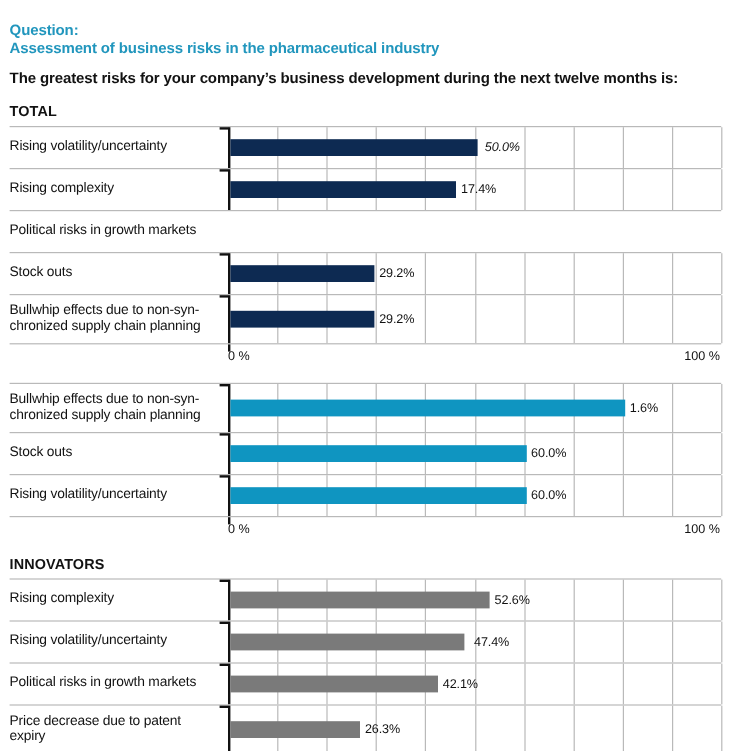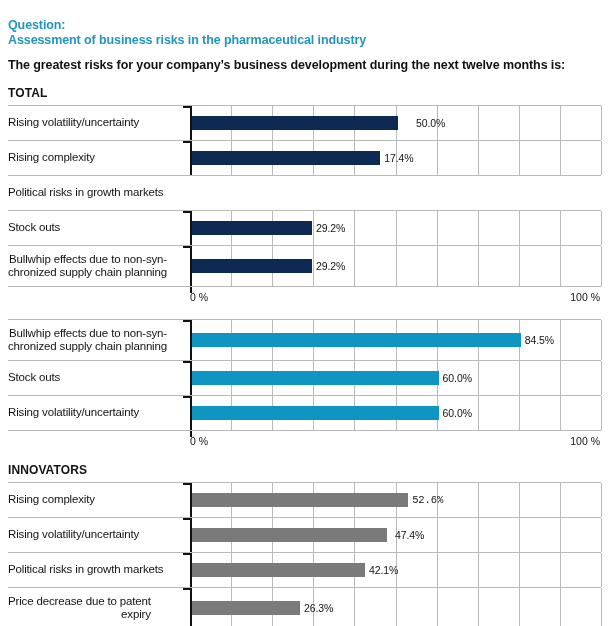--- a/index.html
+++ b/index.html
@@ -51,21 +51,20 @@
     font-size: 12px;
     font-weight: bold;
     color: #121212;
     letter-spacing: 0.1px;
     margin-bottom: 5px;
   }
 
   .chart {
     position: relative;
     width: 593px;
-    text-align: right;
   }
 
   
   .row {
     position: relative;
     height: 35px;
     border-top: 1px solid #b9b9b9;
     box-sizing: border-box;
   }
   .row.tall { height: 41px; }
@@ -213,21 +212,21 @@
                 <span style="left: 205.5px;"></span>
                 <span style="left: 246.6px;"></span>
                 <span style="left: 287.7px;"></span>
                 <span style="left: 328.8px;"></span>
                 <span style="left: 369.9px;"></span>
                 <span style="left: 411px;"></span>
               </div>
               <div class="axis-line"></div>
               <div class="axis-tick"></div>
               <div class="bar" style="width: 205.5px; background: rgb(13, 42, 82);"></div>
-              <div class="bar-value" style="left: 226px;">50.0%</div>
+              <div class="bar-value" style="left: 214px; font-style: italic;">50.0%</div>
             </div>
           </div>
           <div class="row">
             <div class="row-label">Rising complexity</div>
             <div class="row-plot">
               <div class="gridlines">
                 <span style="left: 0px;"></span>
                 <span style="left: 41.1px;"></span>
                 <span style="left: 82.2px;"></span>
                 <span style="left: 123.3px;"></span>
@@ -316,21 +315,21 @@
                 <span style="left: 205.5px;"></span>
                 <span style="left: 246.6px;"></span>
                 <span style="left: 287.7px;"></span>
                 <span style="left: 328.8px;"></span>
                 <span style="left: 369.9px;"></span>
                 <span style="left: 411px;"></span>
               </div>
               <div class="axis-line"></div>
               <div class="axis-tick"></div>
               <div class="bar" style="width: 328.8px; background: rgb(15, 149, 193);"></div>
-              <div class="bar-value" style="left: 334.8px;">84.5%</div>
+              <div class="bar-value" style="left: 334.8px;">1.6%</div>
             </div>
           </div>
           <div class="row">
             <div class="row-label">Stock outs</div>
             <div class="row-plot">
               <div class="gridlines">
                 <span style="left: 0px;"></span>
                 <span style="left: 41.1px;"></span>
                 <span style="left: 82.2px;"></span>
                 <span style="left: 123.3px;"></span>
@@ -395,21 +394,21 @@
                 <span style="left: 205.5px;"></span>
                 <span style="left: 246.6px;"></span>
                 <span style="left: 287.7px;"></span>
                 <span style="left: 328.8px;"></span>
                 <span style="left: 369.9px;"></span>
                 <span style="left: 411px;"></span>
               </div>
               <div class="axis-line"></div>
               <div class="axis-tick"></div>
               <div class="bar" style="width: 216.186px; background: rgb(122, 122, 122);"></div>
-              <div class="bar-value" style="left: 222.186px; font-family: Liberation Mono, monospace;">52.6%</div>
+              <div class="bar-value" style="left: 222.186px;">52.6%</div>
             </div>
           </div>
           <div class="row">
             <div class="row-label">Rising volatility/uncertainty</div>
             <div class="row-plot">
               <div class="gridlines">
                 <span style="left: 0px;"></span>
                 <span style="left: 41.1px;"></span>
                 <span style="left: 82.2px;"></span>
                 <span style="left: 123.3px;"></span>

